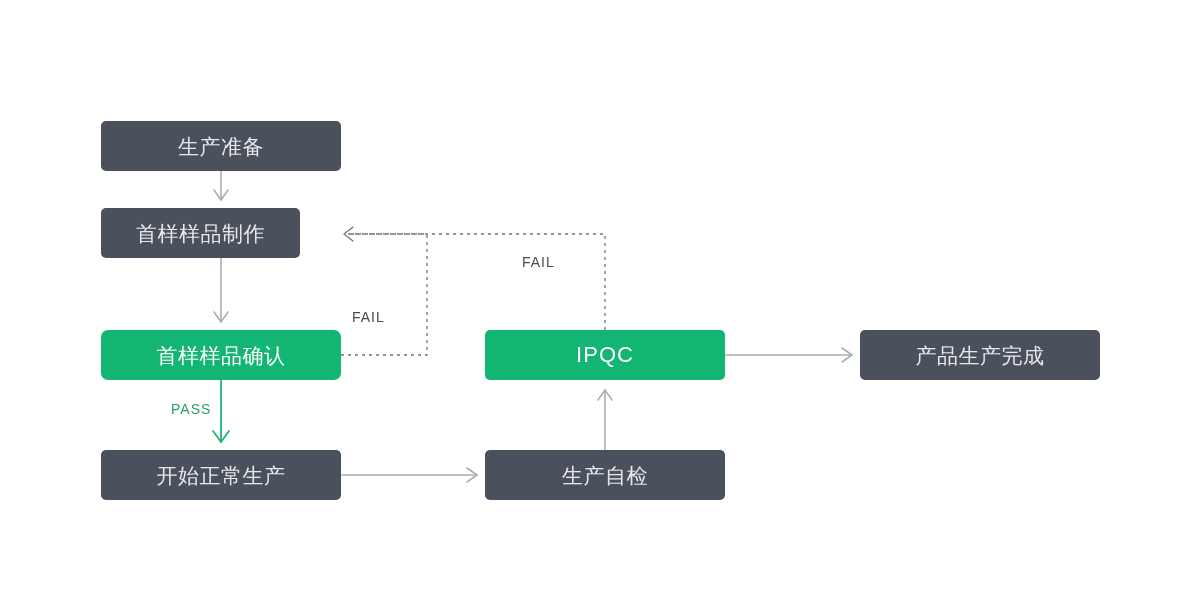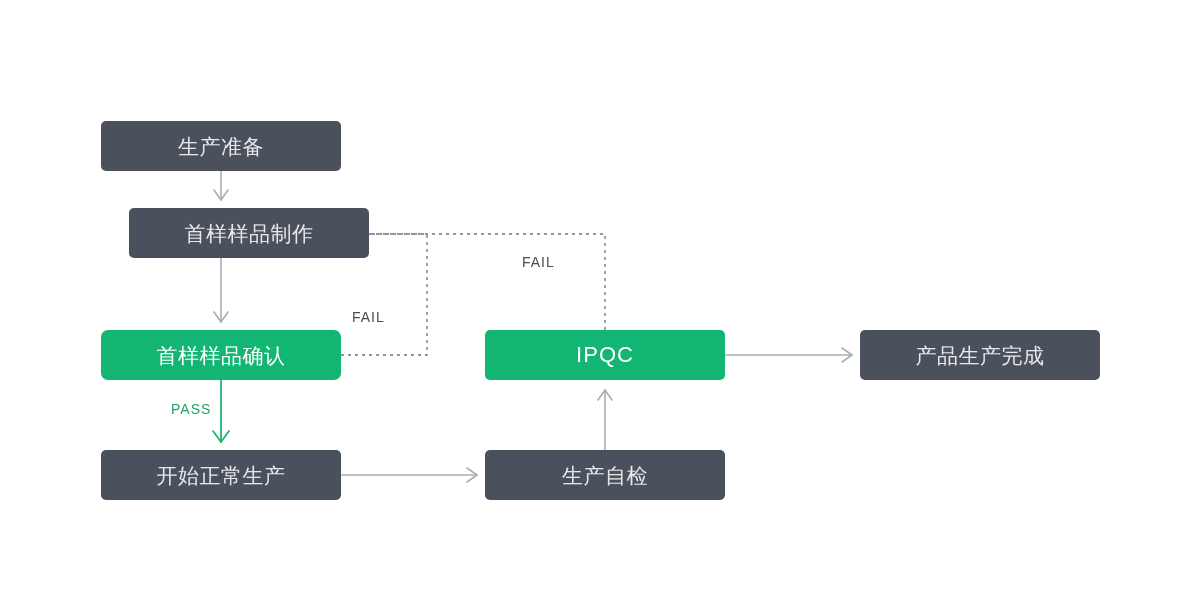--- a/index.html
+++ b/index.html
@@ -114,21 +114,21 @@
 
     <g stroke="#6f747c" stroke-width="1.3" fill="none" stroke-linecap="round" stroke-linejoin="round">
       <polyline points="353,227 344,234 353,241"></polyline>
     </g>
   </svg>
 
   <div class="node node-dark" style="left:101px; top:88px; width:240px; height:50px;margin-top:33px;">
     <span class="node-label">生产准备</span>
   </div>
 
-  <div class="node node-dark" style="left:101px; top:208px; width:240px; height:50px;margin-left:28px;">
+  <div class="node node-dark" style="left:101px; top:208px; width:199px; height:50px;">
     <span class="node-label">首样样品制作</span>
   </div>
 
   <div class="node node-green" style="left:101px; top:330px; width:240px; height:50px;border-radius:7px;">
     <span class="node-label">首样样品确认</span>
   </div>
 
   <div class="node node-dark" style="left:101px; top:450px; width:240px; height:50px;">
     <span class="node-label">开始正常生产</span>
   </div>

